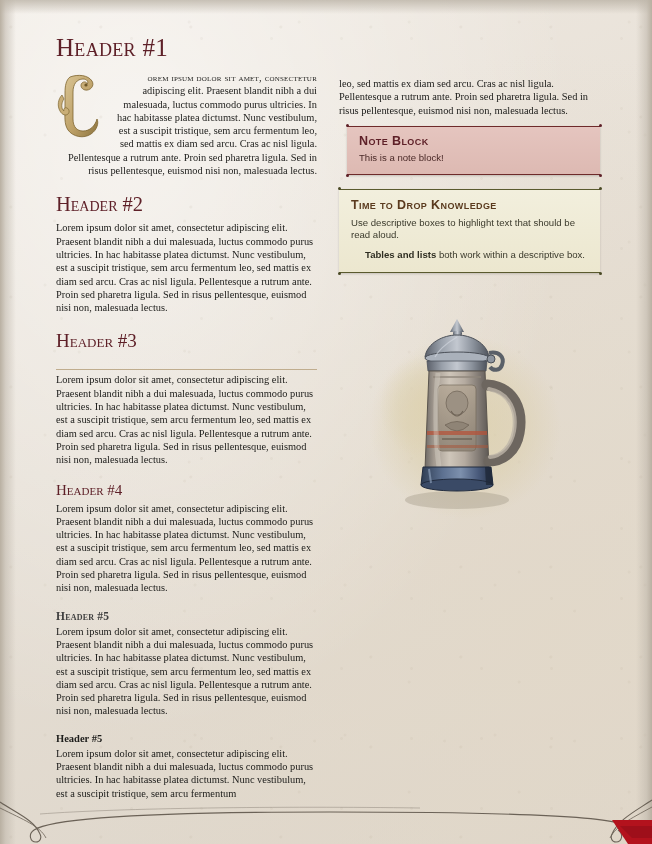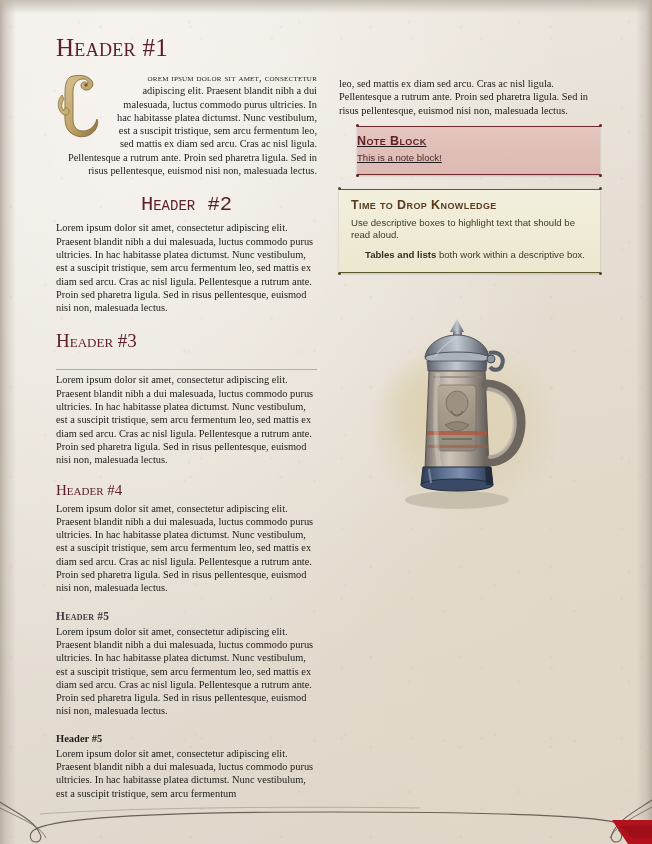--- a/index.html
+++ b/index.html
@@ -94,27 +94,26 @@
   .h1 {
     font-family: "Liberation Serif", serif;
     font-variant: small-caps;
     color: #5e2028;
     font-size: 25px;
     letter-spacing: .3px;
     margin: 0 0 9px 0;
     font-weight: normal;
   }
   .h2 {
-    font-family: Liberation Mono, monospace;
+    font-family: Liberation Serif, serif;
     font-variant: small-caps;
     color: #5e2028;
     font-size: 20.5px;
     margin: 16px 0 5px 0;
     font-weight: normal;
-    text-align: center;
   }
   .h3 {
     font-family: "Liberation Serif", serif;
     font-variant: small-caps;
     color: #5e2028;
     font-size: 19px;
     margin: 16px 0 3px 0;
     font-weight: normal;
     padding-bottom: 17px;
     border-bottom: 1px solid #c0ad8e;
@@ -173,27 +172,26 @@
     font-size: 10.4px;
     line-height: 13.3px;
     margin: 0;
     text-align: right;
   }
   .first-par .rest { text-align: center; }
 
   
   .note-block {
     position: relative;
-    margin: 4px 0 14px 18px;
-    padding: 7px 12px 11px 0;
+    margin: 4px 0 14px 8px;
+    padding: 7px 12px 11px 12px;
     background: linear-gradient(to bottom, #e5c5bf 0%, #ddb9b2 100%);
     border-top: 1.5px solid #6e2a2a;
     border-bottom: 1.5px solid #6e2a2a;
     box-shadow: 0 1px 2px rgba(0,0,0,.18);
-    text-decoration: underline;
   }
   .note-block .nb-title {
     font-family: "Liberation Sans", sans-serif;
     font-variant: small-caps;
     font-weight: bold;
     color: #5e2028;
     font-size: 12.5px;
     letter-spacing: .4px;
     margin: 0 0 4px 0;
   }

